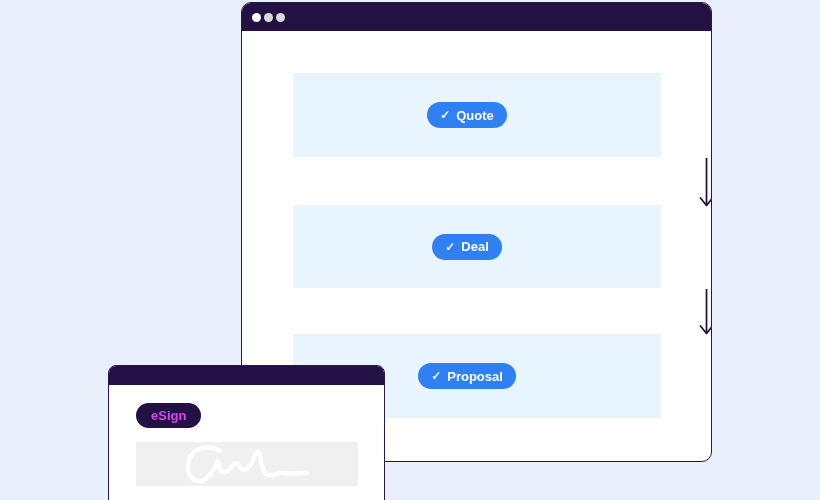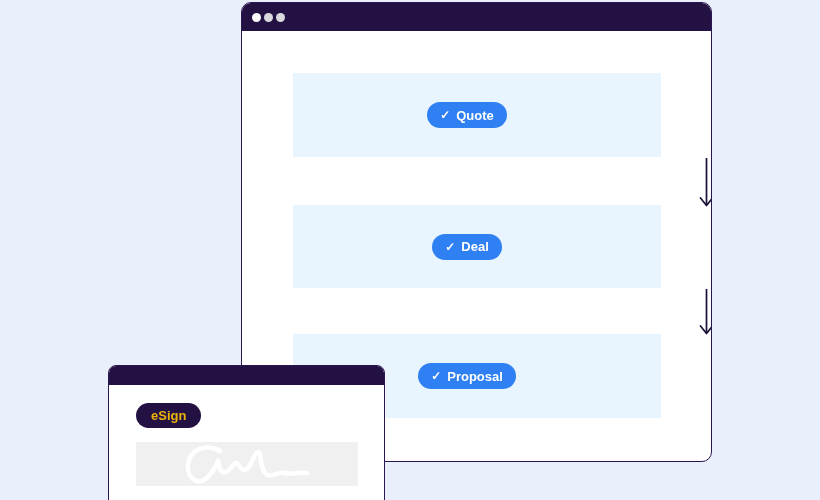--- a/index.html
+++ b/index.html
@@ -102,21 +102,21 @@
   .esign-badge {
     position: absolute;
     left: 27px; top: 37px;
     display: inline-flex;
     align-items: center;
     justify-content: center;
     height: 25px;
     padding: 0 15px;
     background: #241144;
     border-radius: 999px;
-    color: #eab308;
+    color: #d946ef;
     font-size: 13px;
     font-weight: bold;
   }
   .signature-pad {
     position: absolute;
     left: 27px; top: 76px;
     width: 222px; height: 44px;
     background: #f0f0f0;
     display: flex;
     align-items: center;

